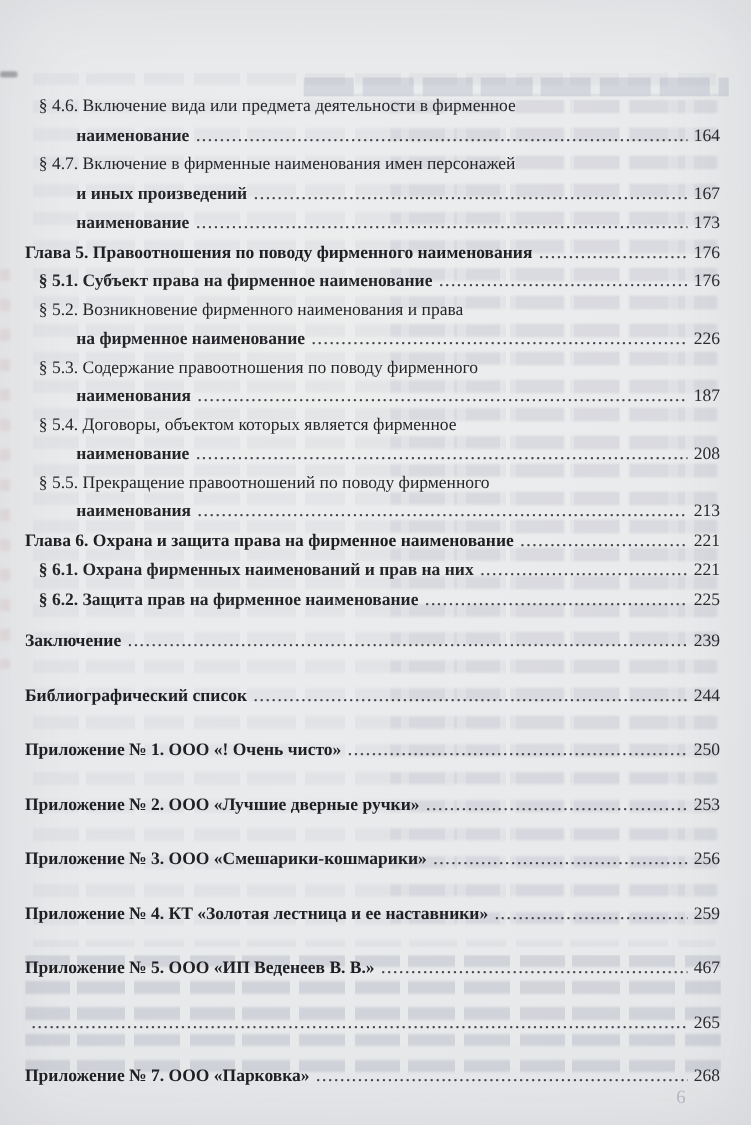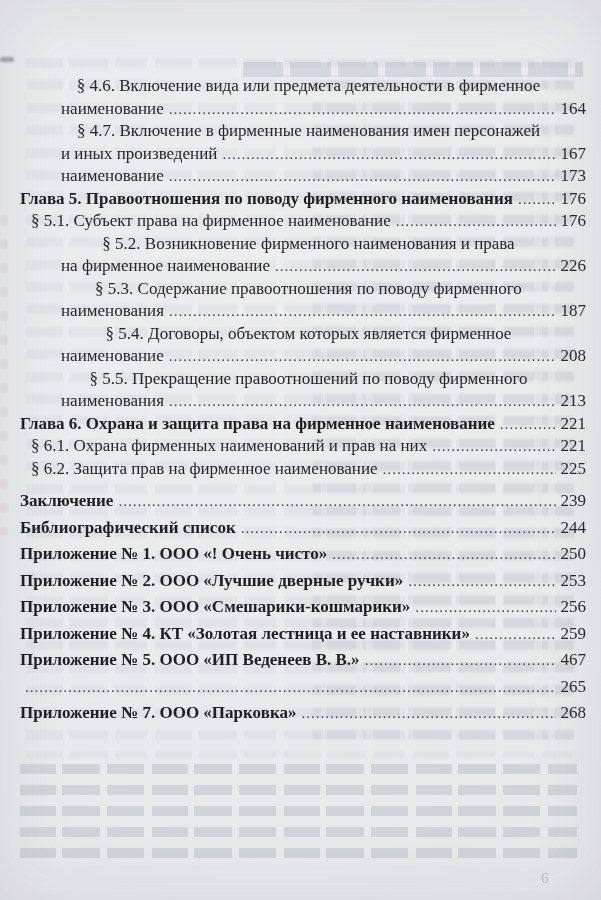--- a/index.html
+++ b/index.html
@@ -7,35 +7,35 @@
     position:relative;
     width:601px;height:900px;
     background:radial-gradient(140% 110% at 45% 32%, #eceded 0%, #e8e9eb 55%, #e1e2e5 100%);
     box-shadow:inset 0 0 70px rgba(110,112,125,.14);
     overflow:hidden;
     font-family:"Liberation Serif","DejaVu Serif",serif;
     color:#26262a;
   }
 
   
-  .toc{position:absolute;left:20px;right:15px;top:75px;font-size:17px;line-height:22.5px;text-align:center;}
+  .toc{position:absolute;left:20px;right:25px;top:75px;font-size:14px;line-height:22.5px;}
   .entry{margin:0;}
   .sec{padding-left:11px;}
   .sec .cont{padding-left:30px;}
   .chap{font-weight:bold;color:#202024;}
   .row{display:flex;align-items:baseline;}
-  .row .t{flex:0 1 auto;white-space:nowrap;}
+  .row .t{flex:0 1 auto;white-space:nowrap;font-weight:bold;}
   .dots{flex:1 1 20px;min-width:12px;overflow:hidden;white-space:nowrap;margin:0 5px 0 5px;}
   .dots::after{
     content:"..........................................................................................................................................................";
     font-weight:normal;font-size:15.5px;letter-spacing:.9px;color:#44444a;
   }
   .pg{flex:none;font-weight:normal;color:#2a2a2e;}
   .m-lg{margin-top:10px;}
-  .m-md{margin-top:4px;}
+  .m-md{margin-top:20px;}
 
   
   .ghost{position:absolute;pointer-events:none;}
   .ghost-rows{
     left:26px;right:28px;top:58px;height:700px;
     background:repeating-linear-gradient(to bottom, #62688a 0 10px, transparent 10px 22.4px);
     -webkit-mask-image:repeating-linear-gradient(90deg,#000 0 37px,transparent 37px 43px,#000 43px 82px,transparent 82px 89px,#000 89px 121px,transparent 121px 129px);
     mask-image:repeating-linear-gradient(90deg,#000 0 37px,transparent 37px 43px,#000 43px 82px,transparent 82px 89px,#000 89px 121px,transparent 121px 129px);
     opacity:.05;filter:blur(.8px);
   }

